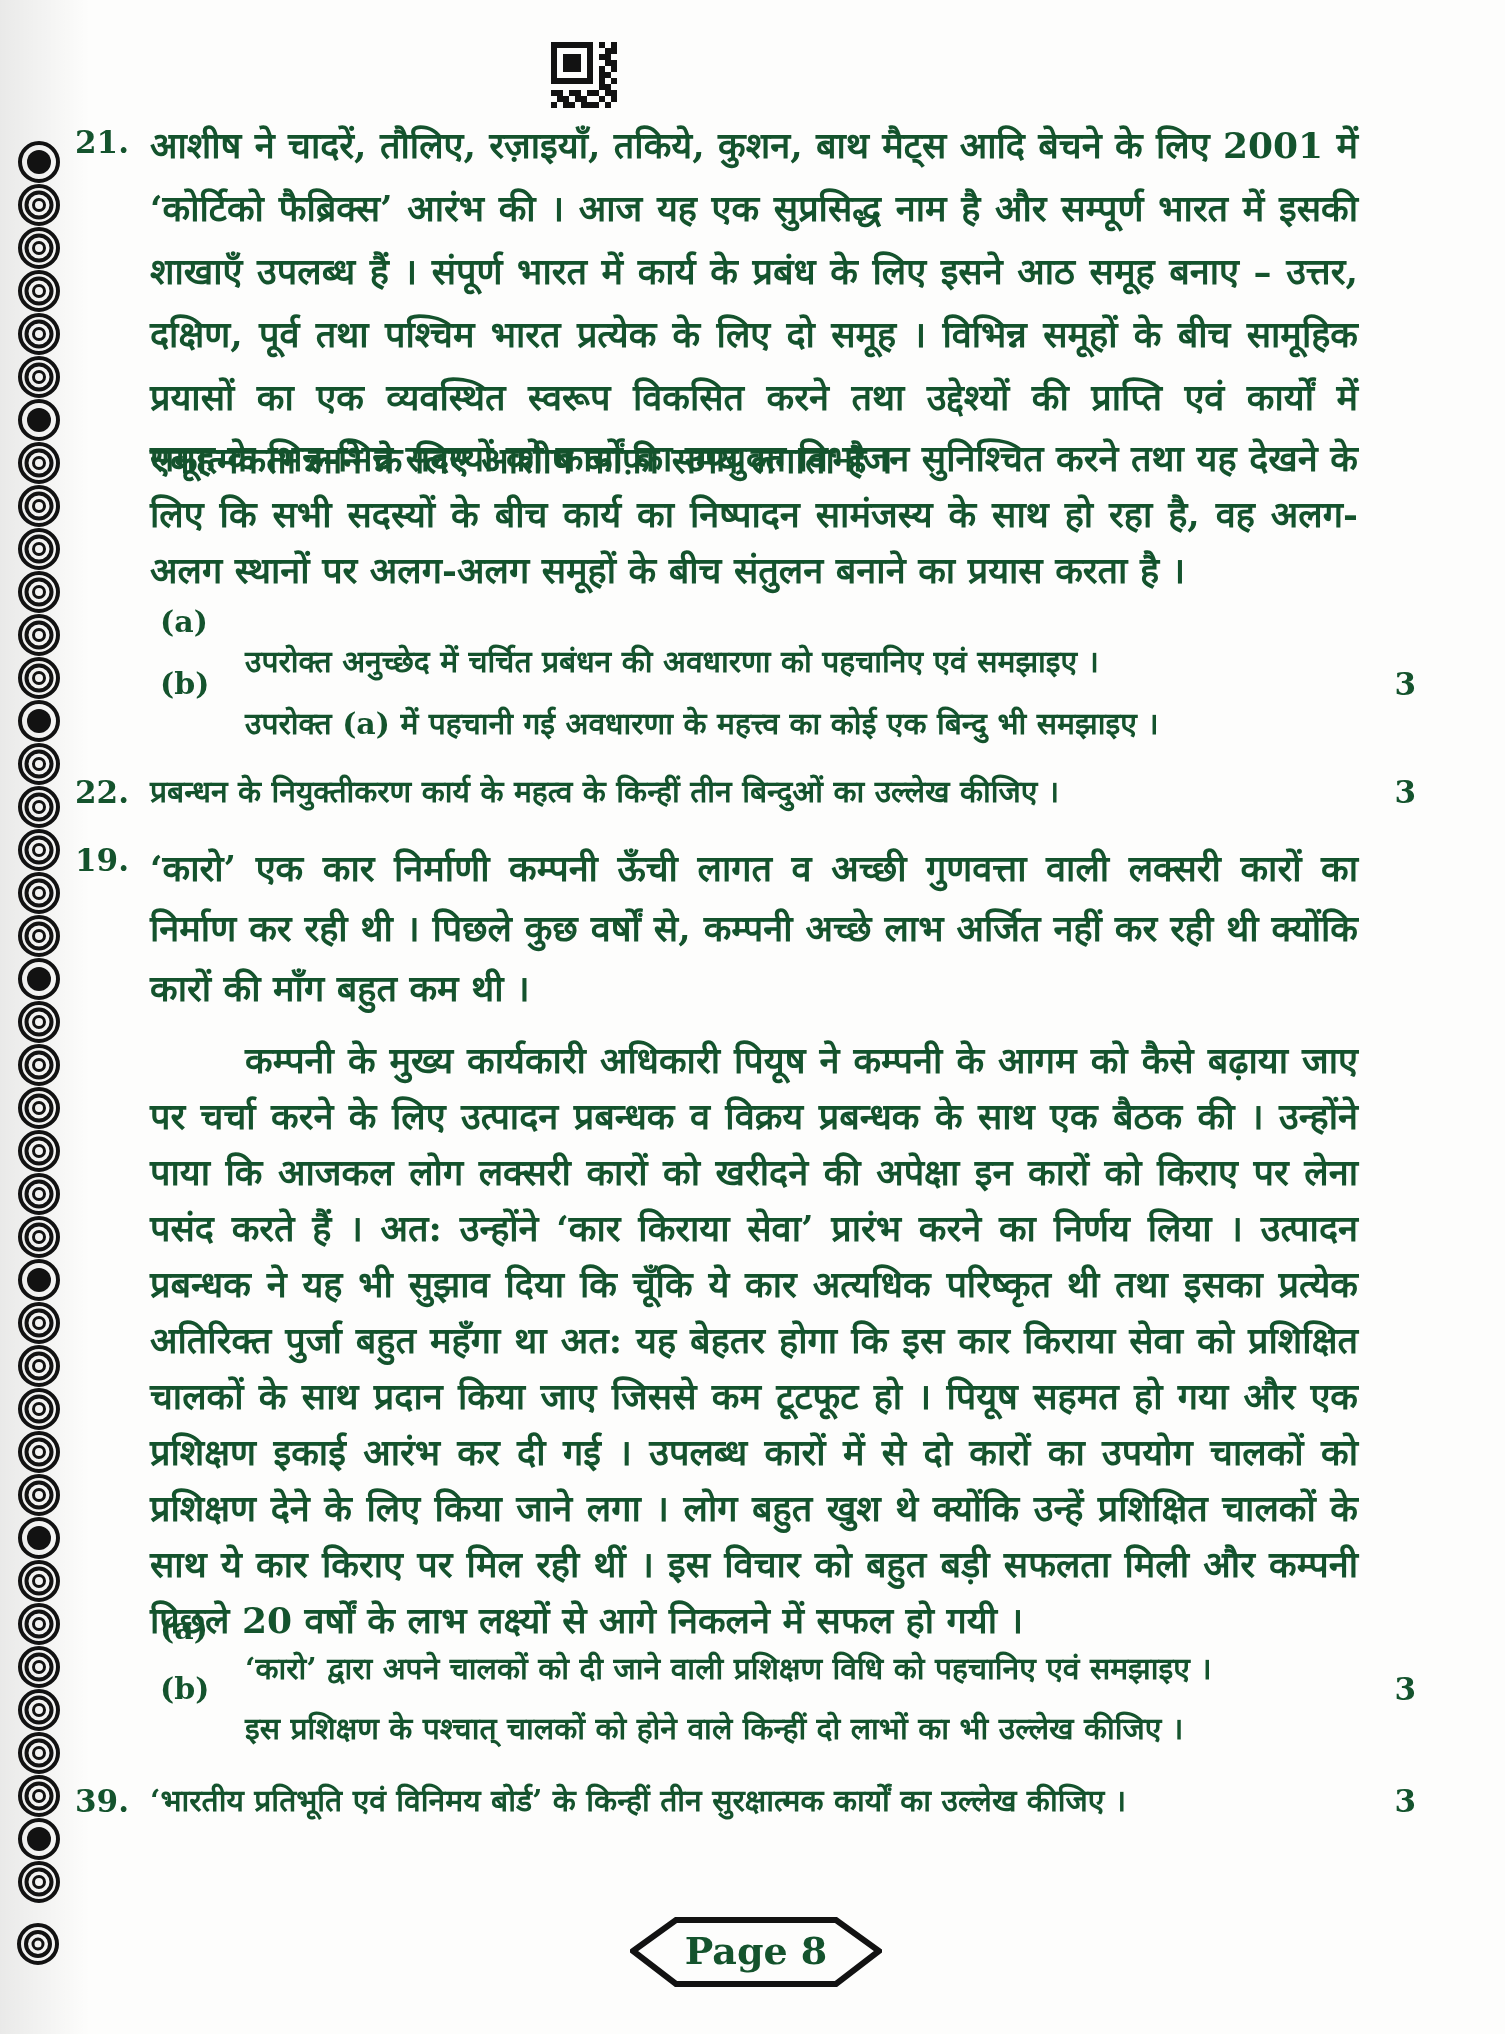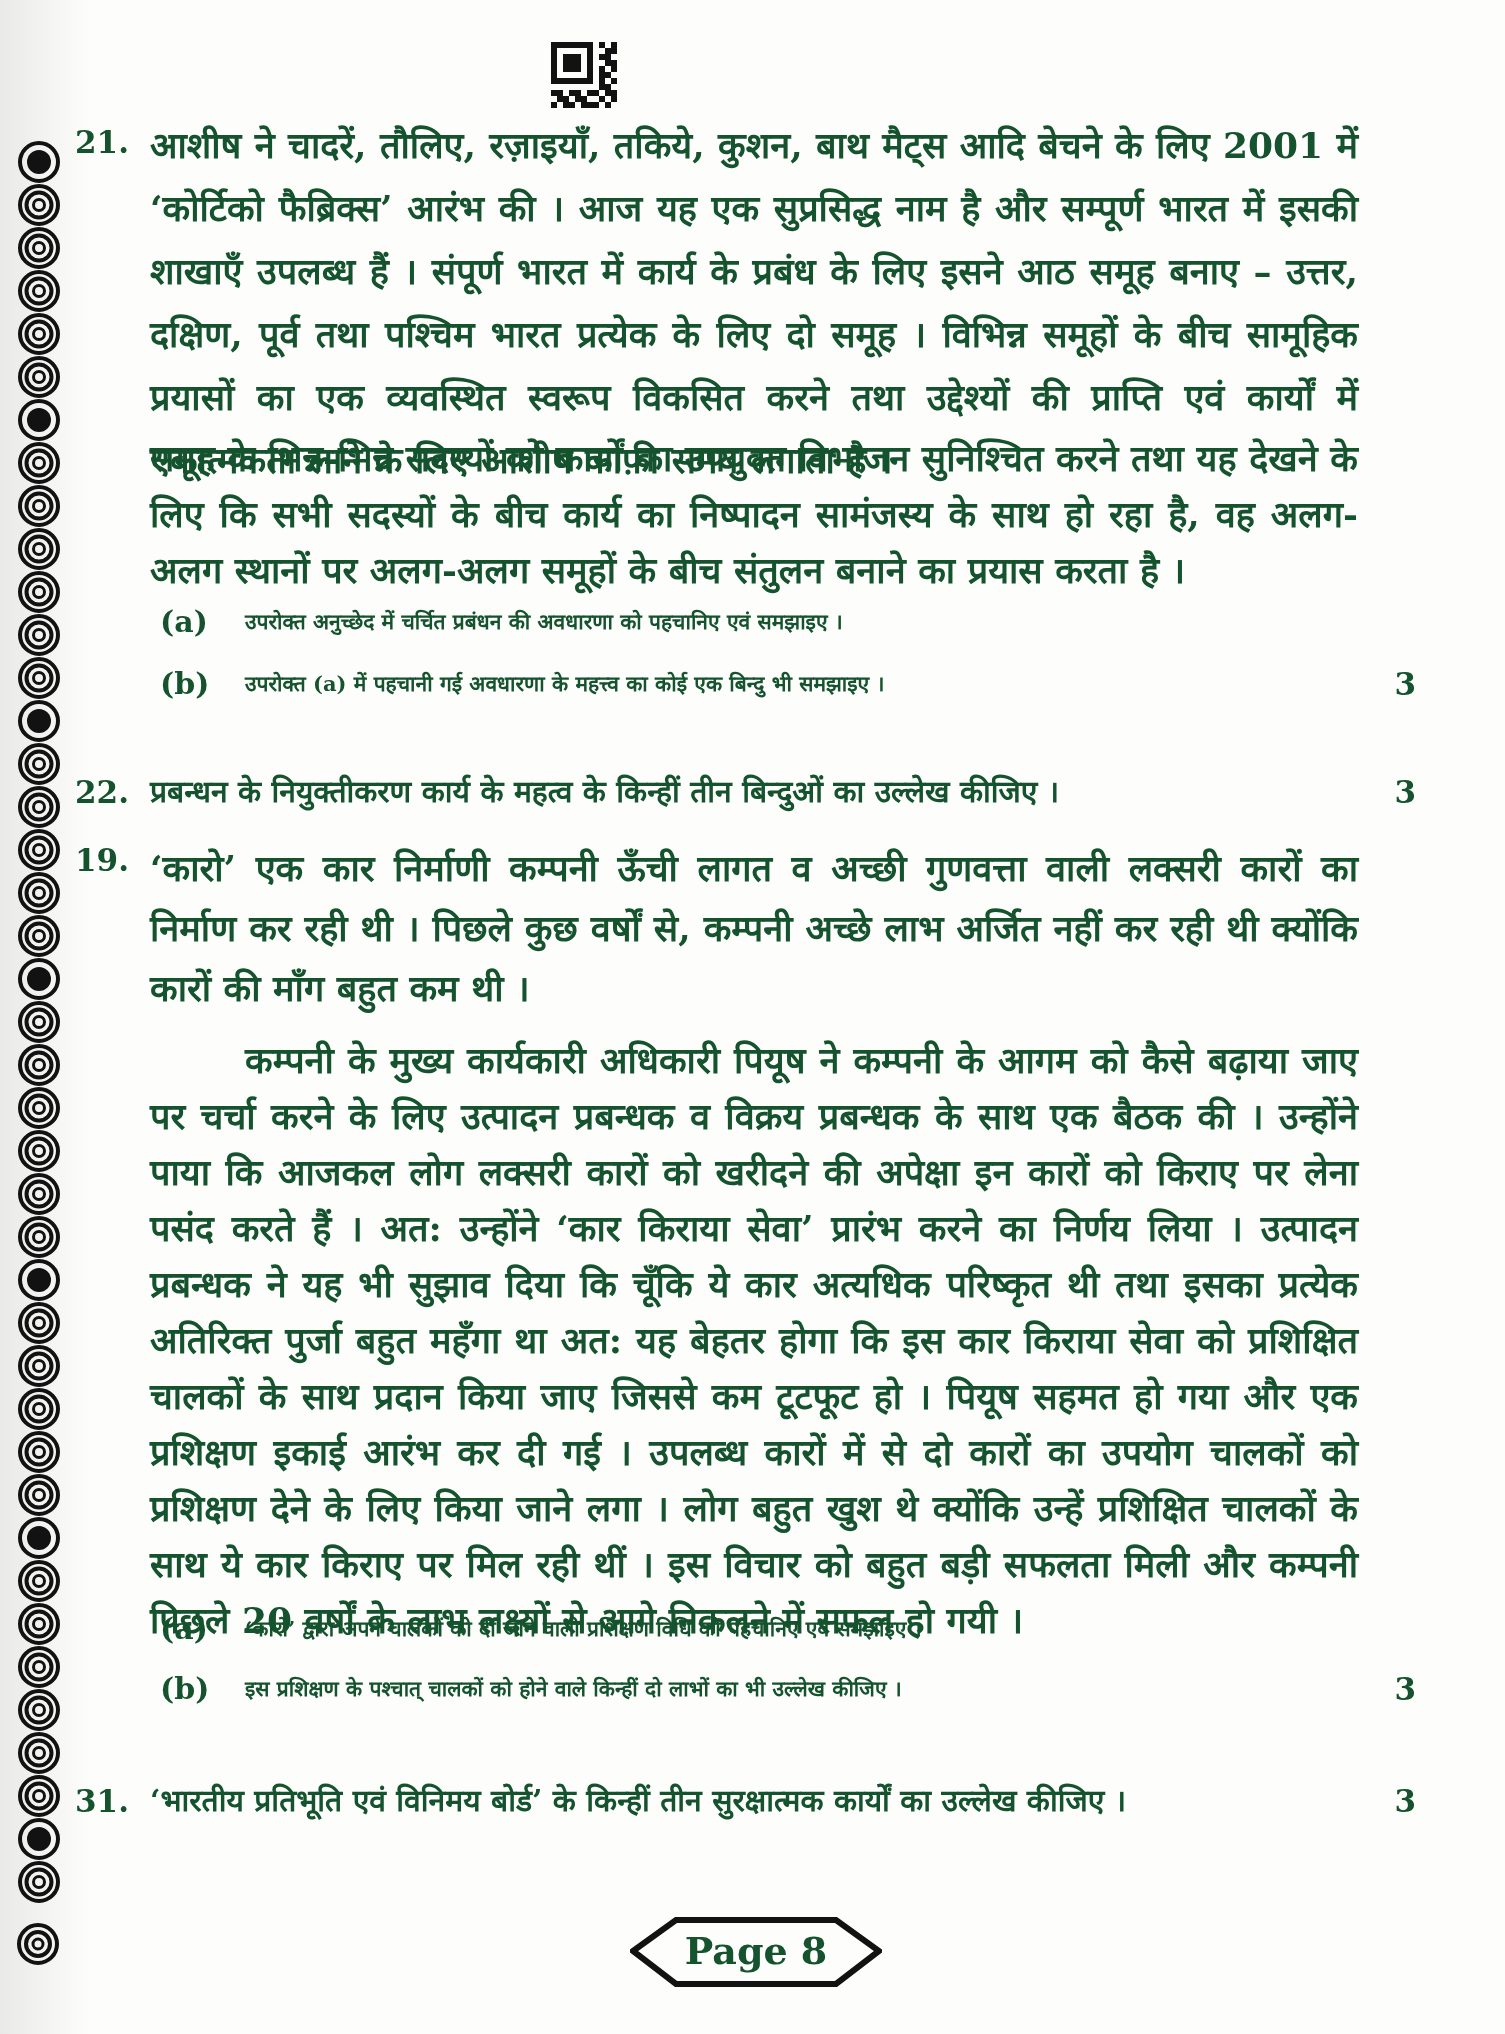--- a/index.html
+++ b/index.html
@@ -31,21 +31,21 @@
   .single-line{
     position:absolute;left:75px;width:1208px;
     font-size:30px;font-weight:bold;line-height:44px;margin:0;
   }
   .sublabel{
     position:absolute;left:85px;width:70px;
     font-size:30px;font-weight:bold;line-height:44px;
   }
   .subtext{
     position:absolute;left:170px;width:1118px;
-    font-size:21px;font-weight:bold;line-height:44px;
+    font-size:30px;font-weight:bold;line-height:44px;margin-top:40px;
   }
   .marks{
     position:absolute;right:4px;width:50px;text-align:right;
     font-size:31px;font-weight:bold;line-height:44px;
   }
   .indent-first{text-indent:95px;}
   .footer{position:absolute;left:0;top:1912px;width:1505px;height:90px;}
   .footer-ring{position:absolute;left:16px;top:10px;width:44px;height:44px;}
   .footer-code{
     position:absolute;left:70px;top:8px;
@@ -364,21 +364,21 @@
       <p class="para" style="top:838px;line-height:60px">‘कारो’ एक कार निर्माणी कम्पनी ऊँची लागत व अच्छी गुणवत्ता वाली लक्सरी कारों का निर्माण कर रही थी । पिछले कुछ वर्षों से, कम्पनी अच्छे लाभ अर्जित नहीं कर रही थी क्योंकि कारों की माँग बहुत कम थी ।</p>
       <p class="para indent-first" style="top:1032px;line-height:56px">कम्पनी के मुख्य कार्यकारी अधिकारी पियूष ने कम्पनी के आगम को कैसे बढ़ाया जाए पर चर्चा करने के लिए उत्पादन प्रबन्धक व विक्रय प्रबन्धक के साथ एक बैठक की । उन्होंने पाया कि आजकल लोग लक्सरी कारों को खरीदने की अपेक्षा इन कारों को किराए पर लेना पसंद करते हैं । अत: उन्होंने ‘कार किराया सेवा’ प्रारंभ करने का निर्णय लिया । उत्पादन प्रबन्धक ने यह भी सुझाव दिया कि चूँकि ये कार अत्यधिक परिष्कृत थी तथा इसका प्रत्येक अतिरिक्त पुर्जा बहुत महँगा था अत: यह बेहतर होगा कि इस कार किराया सेवा को प्रशिक्षित चालकों के साथ प्रदान किया जाए जिससे कम टूटफूट हो । पियूष सहमत हो गया और एक प्रशिक्षण इकाई आरंभ कर दी गई । उपलब्ध कारों में से दो कारों का उपयोग चालकों को प्रशिक्षण देने के लिए किया जाने लगा । लोग बहुत खुश थे क्योंकि उन्हें प्रशिक्षित चालकों के साथ ये कार किराए पर मिल रही थीं । इस विचार को बहुत बड़ी सफलता मिली और कम्पनी पिछले 20 वर्षों के लाभ लक्ष्यों से आगे निकलने में सफल हो गयी ।</p>
       <span class="sublabel" style="top:1607px">(a)</span>
       <span class="subtext" style="top:1607px">‘कारो’ द्वारा अपने चालकों को दी जाने वाली प्रशिक्षण विधि को पहचानिए एवं समझाइए ।</span>
       <span class="sublabel" style="top:1667px">(b)</span>
       <span class="subtext" style="top:1667px">इस प्रशिक्षण के पश्चात् चालकों को होने वाले किन्हीं दो लाभों का भी उल्लेख कीजिए ।</span>
       <span class="marks" style="top:1667px">3</span>
     </section>
 
     <section>
-      <div class="qnum" style="top:1779px">31.</div>
+      <div class="qnum" style="top:1779px">39.</div>
       <p class="single-line" style="top:1779px">‘भारतीय प्रतिभूति एवं विनिमय बोर्ड’ के किन्हीं तीन सुरक्षात्मक कार्यों का उल्लेख कीजिए ।</p>
       <span class="marks" style="top:1779px">3</span>
     </section>
   </div>
 
   <div class="footer">
     <svg class="footer-ring" id="footer-ring" viewBox="0 0 44 44" xmlns="http://www.w3.org/2000/svg">
       <circle cx="22" cy="22" r="19" fill="none" stroke="#121212" stroke-width="4"></circle>
       <circle cx="22" cy="22" r="12" fill="none" stroke="#121212" stroke-width="4"></circle>
       <circle cx="22" cy="22" r="5" fill="none" stroke="#121212" stroke-width="3"></circle>

